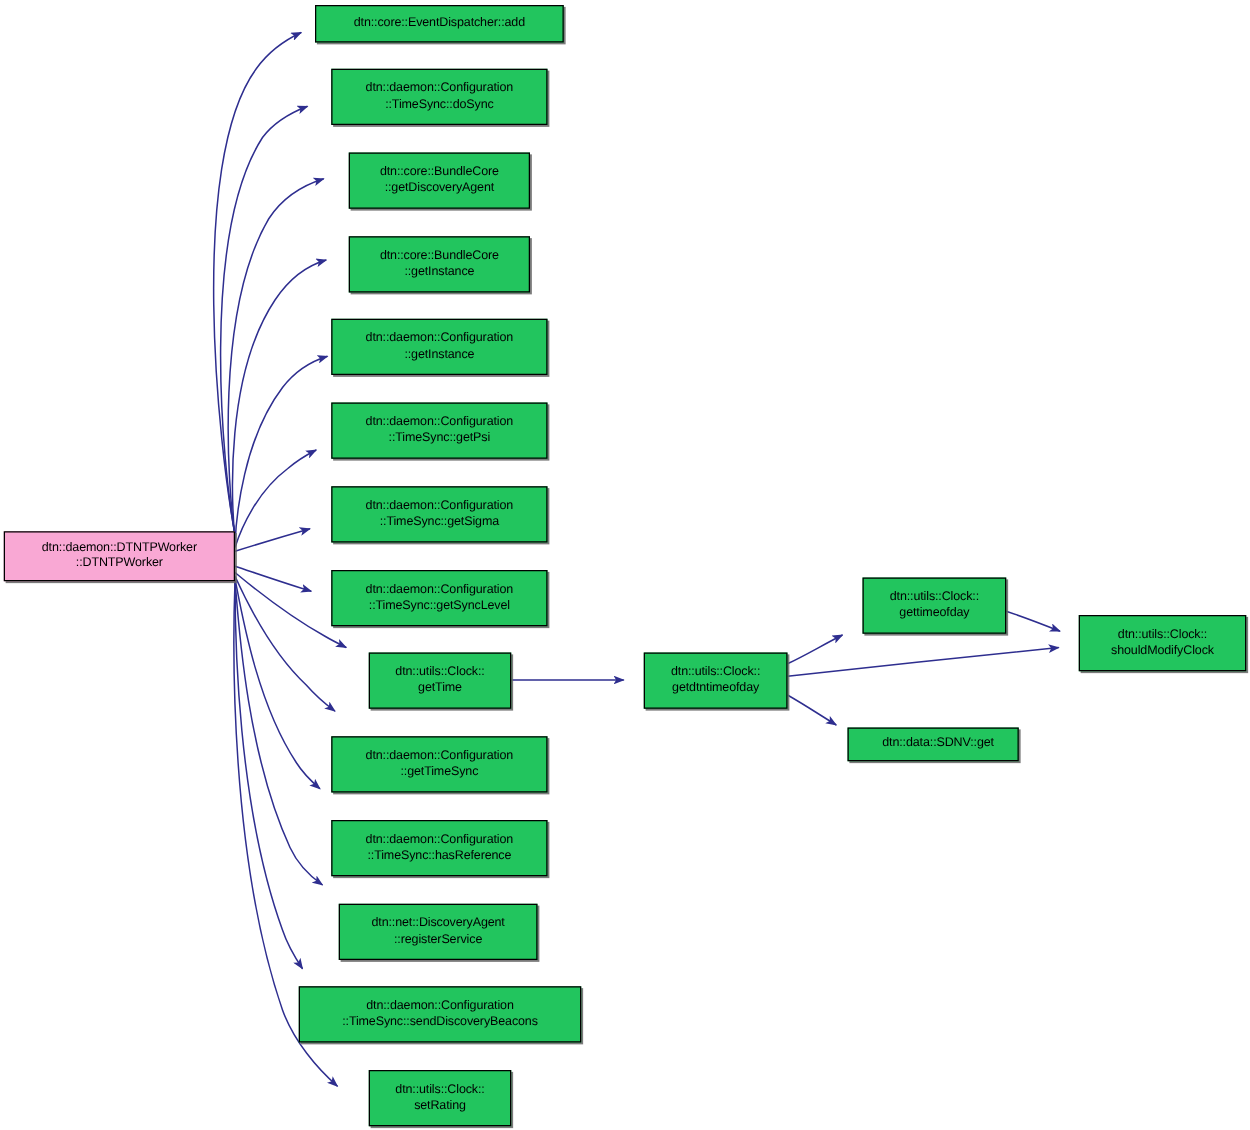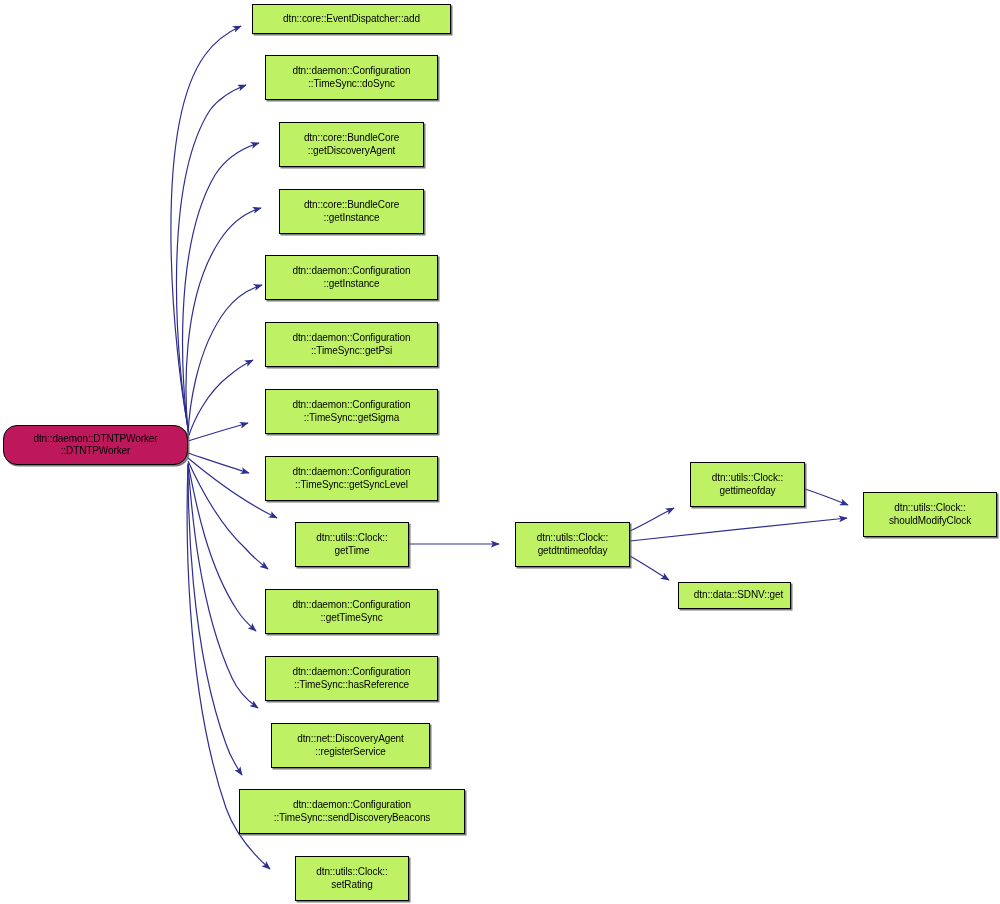--- a/index.html
+++ b/index.html
@@ -23,36 +23,35 @@
     left: 0;
     top: 0;
     width: 1000px;
     height: 904px;
     pointer-events: none;
   }
   .node {
     position: absolute;
     box-sizing: border-box;
     border: 1px solid #000000;
-    background: #bef264;
+    background: #22c55e;
     color: #000000;
     font-size: 10px;
     line-height: 12.5px;
     text-align: center;
     display: flex;
     align-items: center;
     justify-content: center;
     box-shadow: 1.5px 1.5px 0 0 rgba(100,100,100,0.85);
     letter-spacing: -0.1px;
     white-space: pre-line;
     z-index: 2;
   }
   .node.highlight {
-    background: #be185d;
-    border-radius: 14px;
+    background: #f9a8d4;
   }
   .node .nlabel {
     display: block;
     width: 100%;
     padding: 0 3px;
     box-sizing: border-box;
   }
 </style>
 </head>
 <body>
@@ -115,18 +114,18 @@
       <div class="node" style="left: 271px; top: 723px; width: 159px; height: 45px;"><span class="nlabel">dtn::net::DiscoveryAgent
 ::registerService</span></div>
       <div class="node" style="left: 239px; top: 789px; width: 226px; height: 45px;"><span class="nlabel">dtn::daemon::Configuration
 ::TimeSync::sendDiscoveryBeacons</span></div>
       <div class="node" style="left: 295px; top: 856px; width: 114px; height: 45px;"><span class="nlabel">dtn::utils::Clock::
 setRating</span></div>
       <div class="node" style="left: 515px; top: 522px; width: 115px; height: 45px;"><span class="nlabel">dtn::utils::Clock::
 getdtntimeofday</span></div>
       <div class="node" style="left: 690px; top: 462px; width: 115px; height: 45px;"><span class="nlabel">dtn::utils::Clock::
 gettimeofday</span></div>
-      <div class="node" style="left: 678px; top: 582px; width: 113px; height: 27px; padding-left: 8px;"><span class="nlabel">dtn::data::SDNV::get</span></div>
+      <div class="node" style="left: 678px; top: 582px; width: 137px; height: 27px; padding-left: 8px;"><span class="nlabel">dtn::data::SDNV::get</span></div>
       <div class="node" style="left: 863px; top: 492px; width: 134px; height: 45px;"><span class="nlabel">dtn::utils::Clock::
 shouldModifyClock</span></div>
     </div>
 
 </div>
 
 </body></html>

